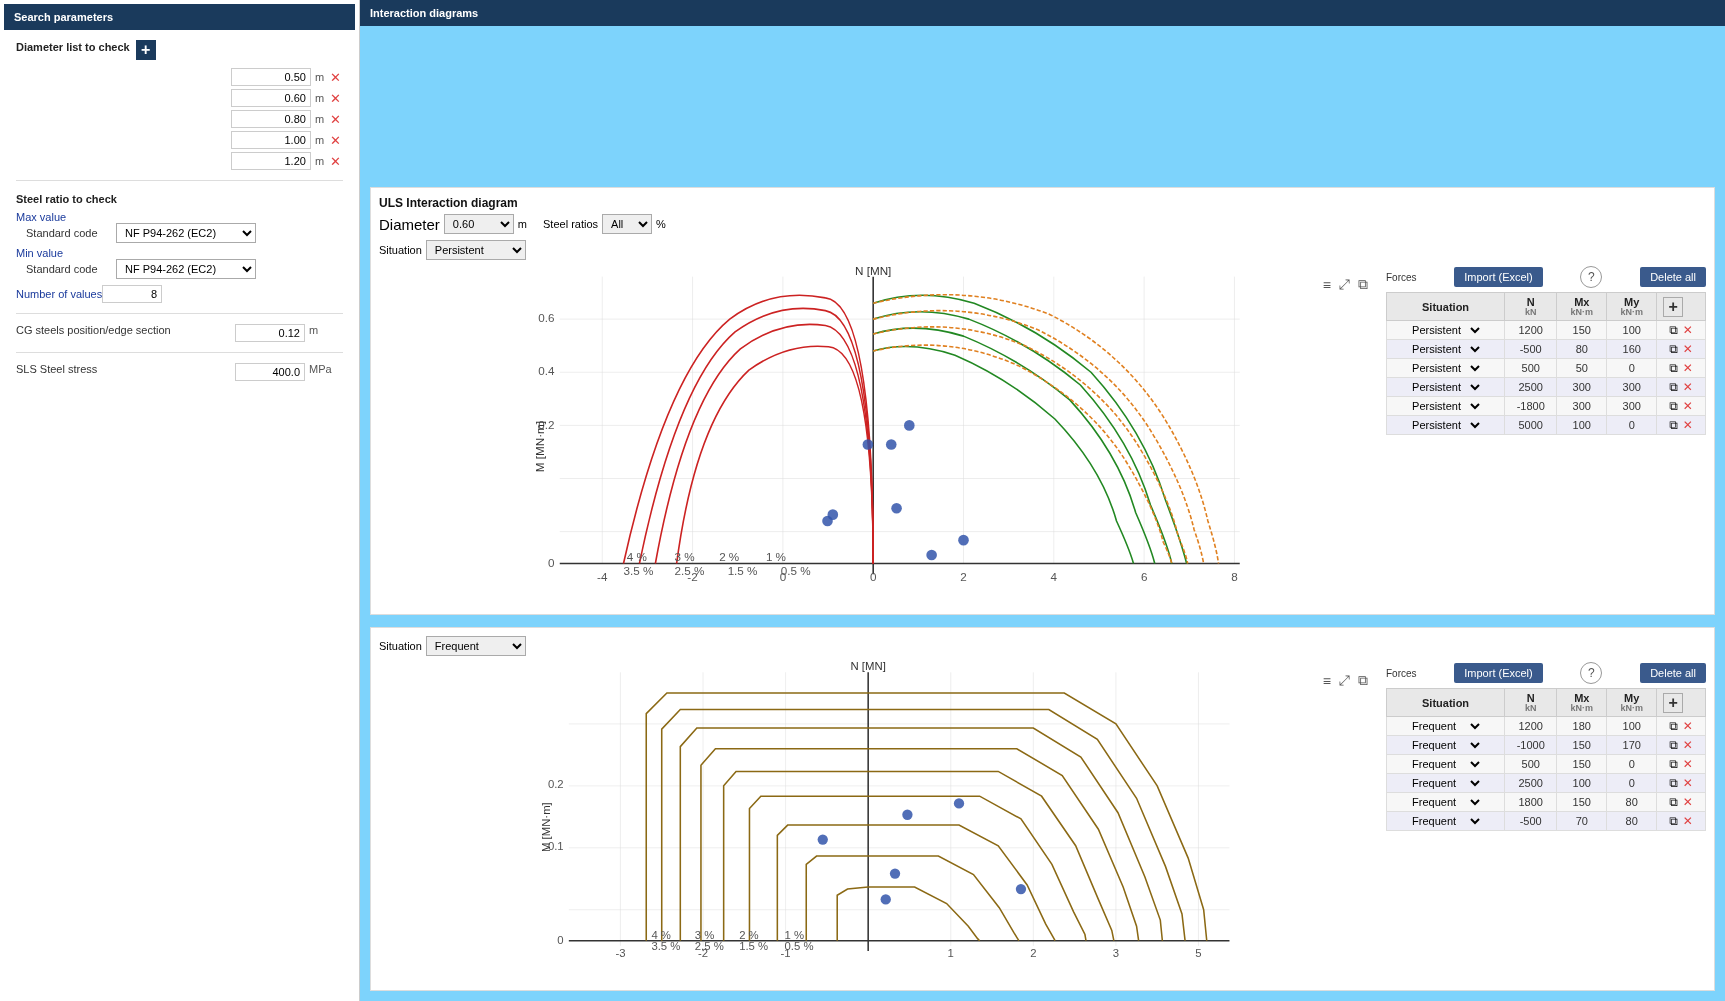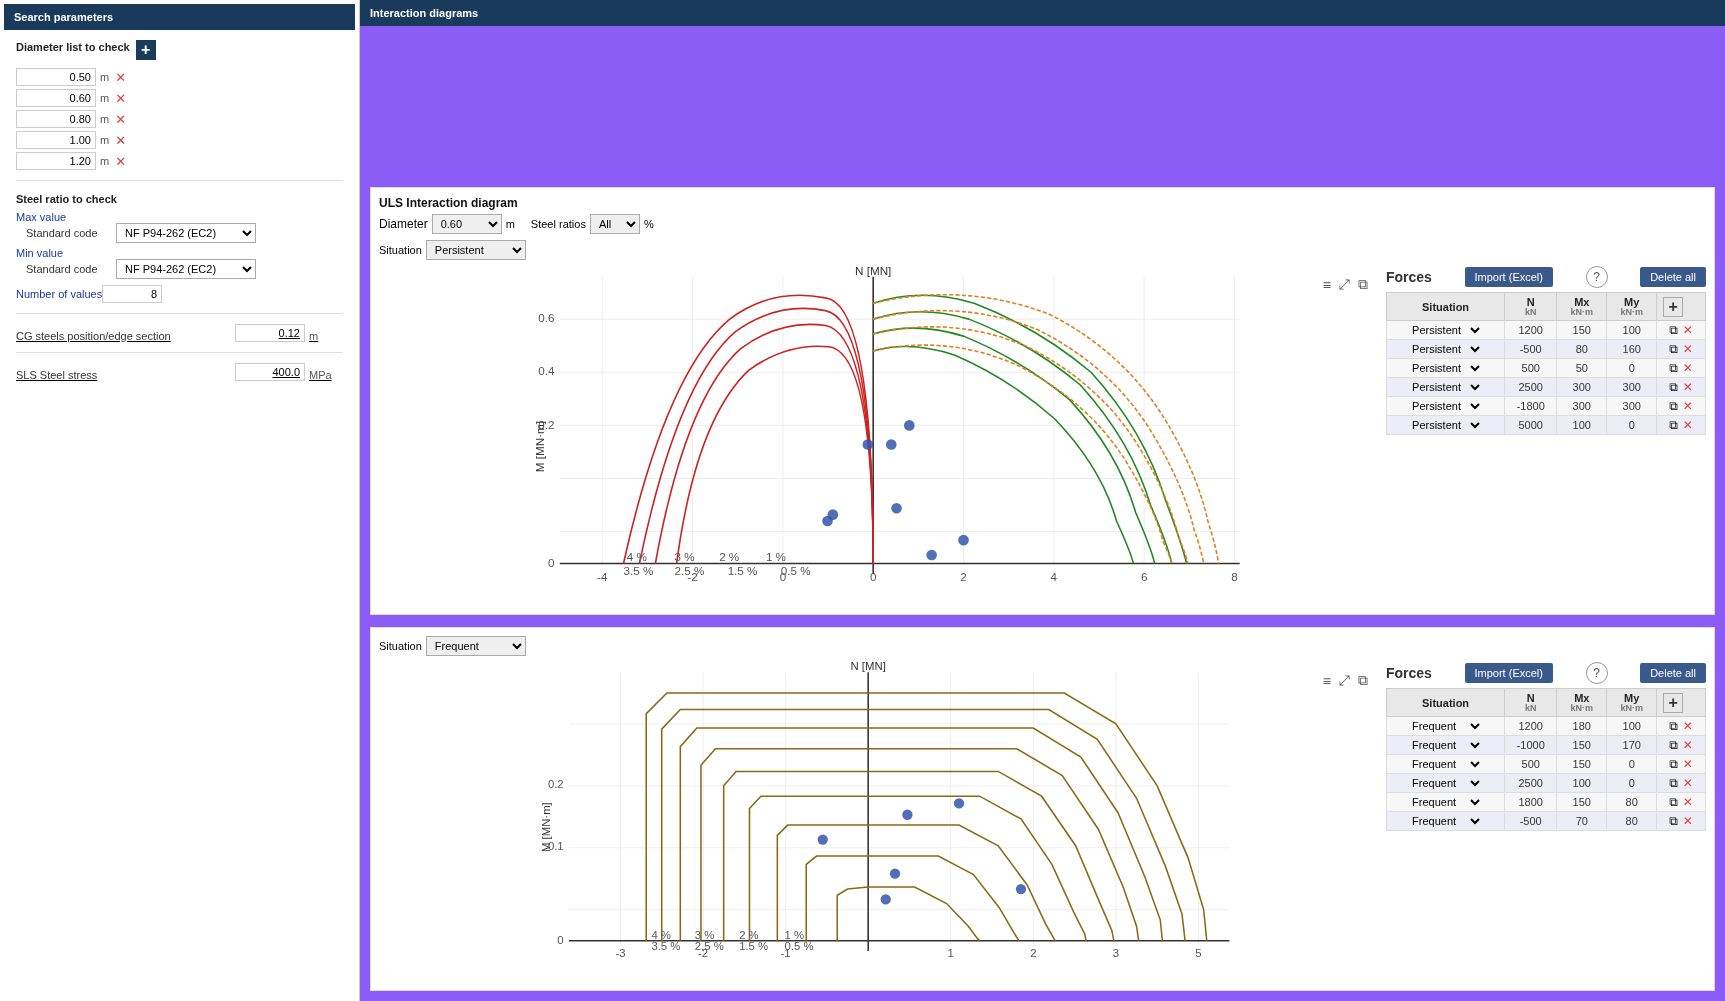--- a/index.html
+++ b/index.html
@@ -26,21 +26,21 @@
     
     .section-title { font-weight: 600; font-size: 11px; color: #222; margin-bottom: 6px; }
     .add-btn { 
       display: inline-flex; align-items: center; justify-content: center;
       width: 20px; height: 20px; background: #1a3a5c; color: white; 
       border: none; cursor: pointer; font-size: 16px; line-height: 1;
       margin-left: 6px; font-weight: bold;
     }
     
     .diameter-row {
-      display: flex; align-items: center; 
+      display: flex; align-items: center; justify-content: flex-end;
       margin-bottom: 3px;
     }
     .diameter-row input {
       width: 80px; text-align: right; border: 1px solid #ccc; 
       padding: 2px 4px; font-size: 11px;
     }
     .unit-label { margin: 0 4px; color: #555; font-size: 11px; }
     .remove-btn {
       background: none; border: none; cursor: pointer; color: #e04040; 
       font-size: 13px; padding: 0 2px; line-height: 1;
@@ -59,33 +59,33 @@
     }
     
     .num-values-row {
       display: flex; align-items: center; margin-top: 4px;
     }
     .num-values-row input { width: 60px; text-align: right; border: 1px solid #ccc; padding: 2px 4px; }
     
     .divider { border: none; border-top: 1px solid #ddd; margin: 10px 0; }
     
     .single-row {
-      display: flex; align-items: flex-end; margin-bottom: 6px; text-decoration: underline;
+      display: flex; align-items: flex-start; margin-bottom: 6px;
     }
     .single-row label { flex: 1; font-size: 11px; color: #333; font-weight: 500; }
     .single-row input { 
       width: 80px; text-align: right; border: 1px solid #ccc; 
       padding: 2px 4px; font-size: 11px; 
     }
     .single-row .unit-label { width: 30px; margin-left: 4px; }
 
     
     .right-panel {
       flex: 1;
-      background: #8b5cf6;
+      background: #7dd3fc;
       display: flex;
       flex-direction: column;
       overflow: hidden;
     }
     .right-header {
       background: #1a3a5c;
       color: white;
       padding: 6px 10px;
       font-size: 12px;
       font-weight: 600;
@@ -115,21 +115,21 @@
     
     .chart-svg { width: 100%; height: 100%; }
     
     .forces-panel {
       width: 320px; min-width: 320px;
     }
     .forces-header {
       display: flex; align-items: center; justify-content: space-between;
       margin-bottom: 4px;
     }
-    .forces-label { font-size: 14px; font-weight: 700; color: #333; }
+    .forces-label { font-size: 10px; font-weight: 400; color: #333; }
     .import-btn {
       background: #3a5a8c; color: white; border: none; padding: 4px 10px;
       font-size: 11px; cursor: pointer; border-radius: 2px;
     }
     .help-btn {
       background: none; border: 1px solid #999; width: 22px; height: 22px;
       border-radius: 50%; font-size: 12px; cursor: pointer; color: #555;
       display: flex; align-items: center; justify-content: center;
     }
     .delete-all-btn {
@@ -267,21 +267,21 @@
     <span>Interaction diagrams</span>
   </div>
 
   <div class="charts-container">
 
     <div class="diagram-section">
       <div class="diagram-title">ULS Interaction diagram</div>
 
       <div style="display:flex; align-items:center; gap:16px; margin-bottom:6px;">
         <div style="display:flex; align-items:center; gap:4px;">
-          <span style="font-size:12px;">Diameter</span>
+          <span style="font-size:15px;">Diameter</span>
           <select style="border:1px solid #aaa; padding:2px 4px; font-size:11px; width:70px;">
             <option>0.60</option>
           </select>
           <span style="font-size:11px;">m</span>
         </div>
         <div style="display:flex; align-items:center; gap:4px;">
           <span style="font-size:11px;">Steel ratios</span>
           <select style="border:1px solid #aaa; padding:2px 4px; font-size:11px; width:50px;">
             <option>All</option>
           </select>

